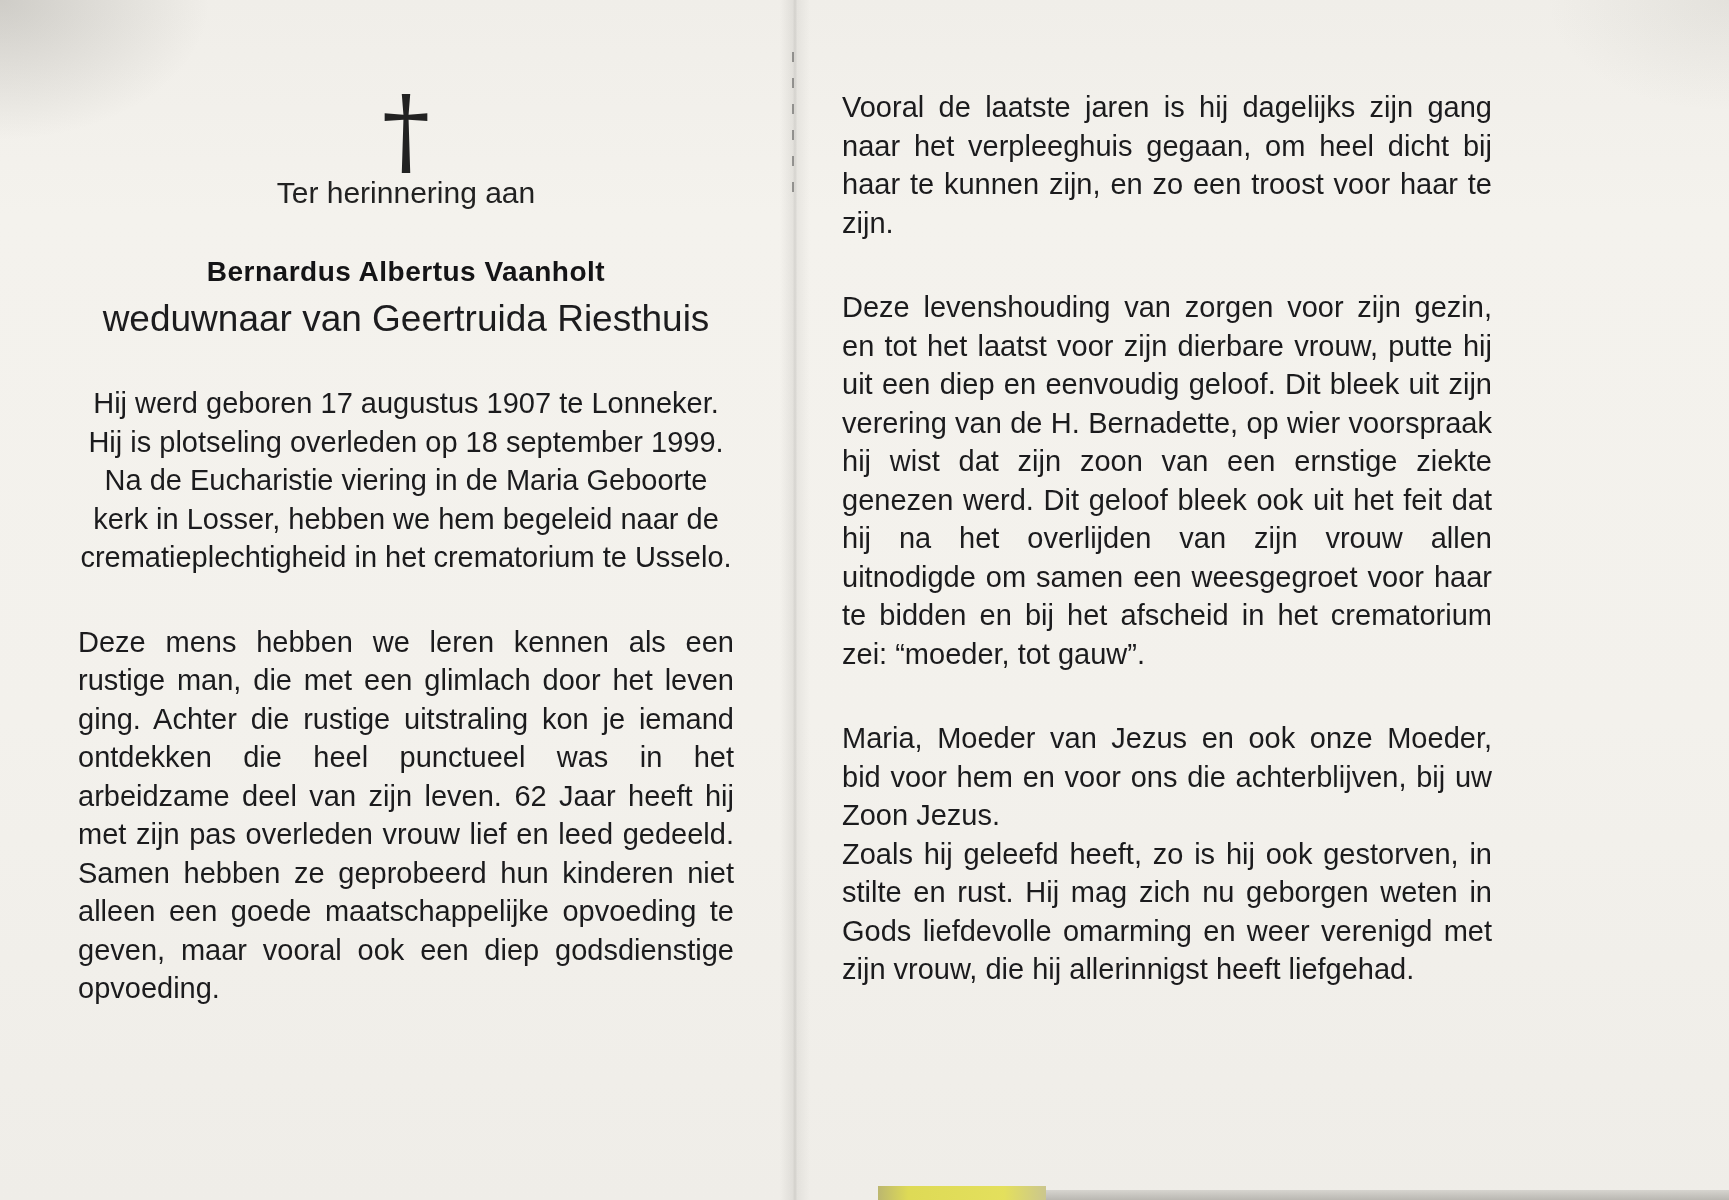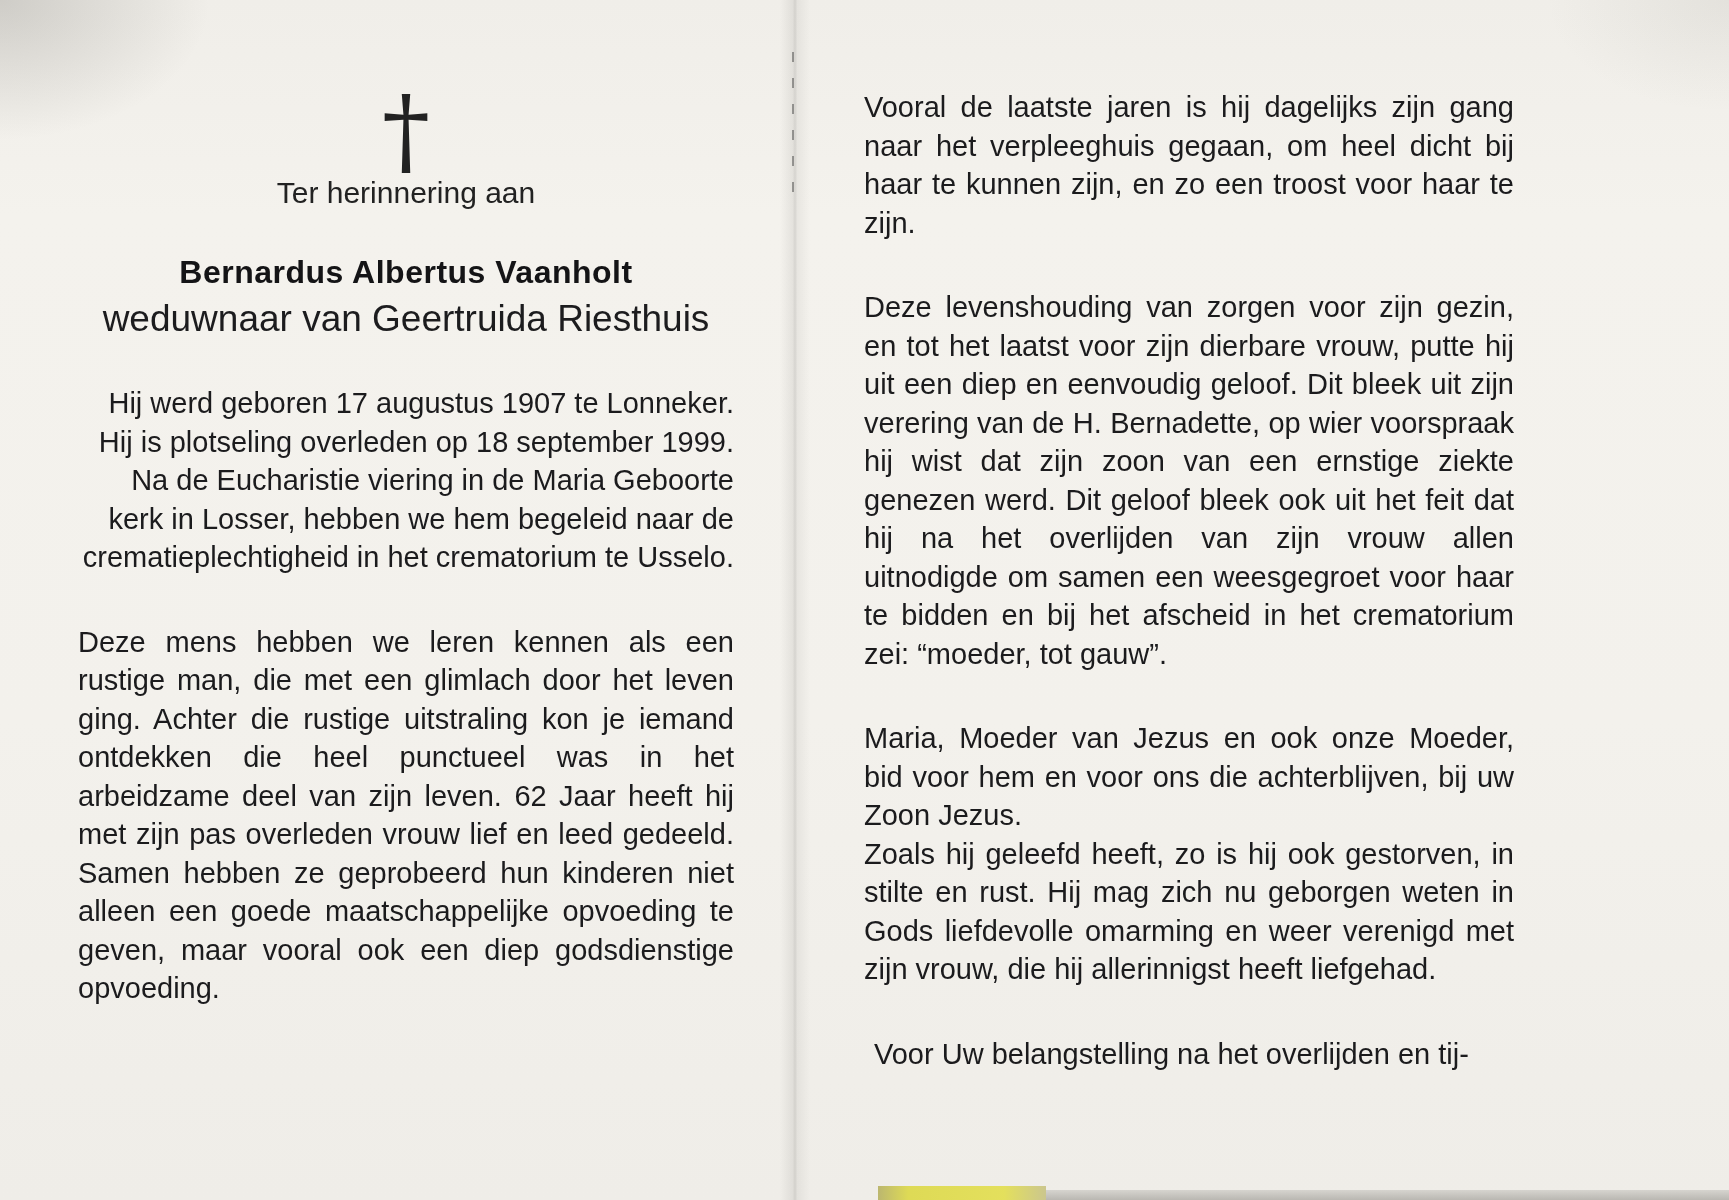--- a/index.html
+++ b/index.html
@@ -65,21 +65,21 @@
     width: 683px;
     height: 10px;
     background: linear-gradient(180deg, rgba(140,138,132,0.25), rgba(120,118,112,0.45));
   }
 
   .page {
     position: absolute;
     top: 88px;
   }
   .page-left  { left: 78px;  width: 656px; }
-  .page-right { left: 864px; width: 650px; }
+  .page-right { left: 842px; width: 650px; }
 
   .cross {
     text-align: center;
     font-family: "DejaVu Serif", "Liberation Serif", serif;
     font-size: 96px;
     font-weight: 400;
     line-height: 86px;
     color: #222;
   }
 
@@ -87,21 +87,21 @@
     margin-top: 0;
     text-align: center;
     font-size: 30px;
     line-height: 38px;
     color: #222;
   }
 
   .deceased-name {
     margin-top: 40px;
     text-align: center;
-    font-size: 32px;
+    font-size: 28px;
     font-weight: bold;
     line-height: 40px;
     letter-spacing: 0.5px;
     color: #141416;
   }
 
   .deceased-subtitle {
     margin-top: 8px;
     text-align: center;
     font-size: 37px;
@@ -109,21 +109,21 @@
   }
 
   p.block {
     font-size: 29px;
     line-height: 38.5px;
     text-align: justify;
     color: #1b1b1d;
   }
 
   p.block.centered {
-    text-align: right;
+    text-align: center;
   }
 
   .mt-lg { margin-top: 46px; }
 
   .last-line {
     padding-left: 10px;
   }
 </style>
 </head>
 <body>
@@ -150,19 +150,18 @@
 
   <div class="page page-right">
     <p class="block">Vooral de laatste jaren is hij dagelijks zijn gang naar het verpleeghuis gegaan, om heel dicht bij haar te kunnen zijn, en zo een troost voor haar te zijn.</p>
 
     <p class="block mt-lg">Deze levenshouding van zorgen voor zijn gezin, en tot het laatst voor zijn dierbare vrouw, putte hij uit een diep en eenvoudig geloof. Dit bleek uit zijn verering van de H. Bernadette, op wier voorspraak hij wist dat zijn zoon van een ernstige ziekte genezen werd. Dit geloof bleek ook uit het feit dat hij na het overlijden van zijn vrouw allen uitnodigde om samen een weesgegroet voor haar te bidden en bij het afscheid in het crematorium zei: “moeder, tot gauw”.</p>
 
     <p class="block mt-lg">Maria, Moeder van Jezus en ook onze Moeder, bid voor hem en voor ons die achterblijven, bij uw Zoon Jezus.</p>
 
     <p class="block">Zoals hij geleefd heeft, zo is hij ook gestorven, in stilte en rust. Hij mag zich nu geborgen weten in Gods liefdevolle omarming en weer verenigd met zijn vrouw, die hij allerinnigst heeft liefgehad.</p>
 
-    <p class="block mt-lg last-line">Voor Uw belangstelling na het overlijden en tij-</p>
   </div>
 
   <div class="bottom-strip-yellow"></div>
   <div class="bottom-strip-gray"></div>
 
 </div>
 
 </body></html>

